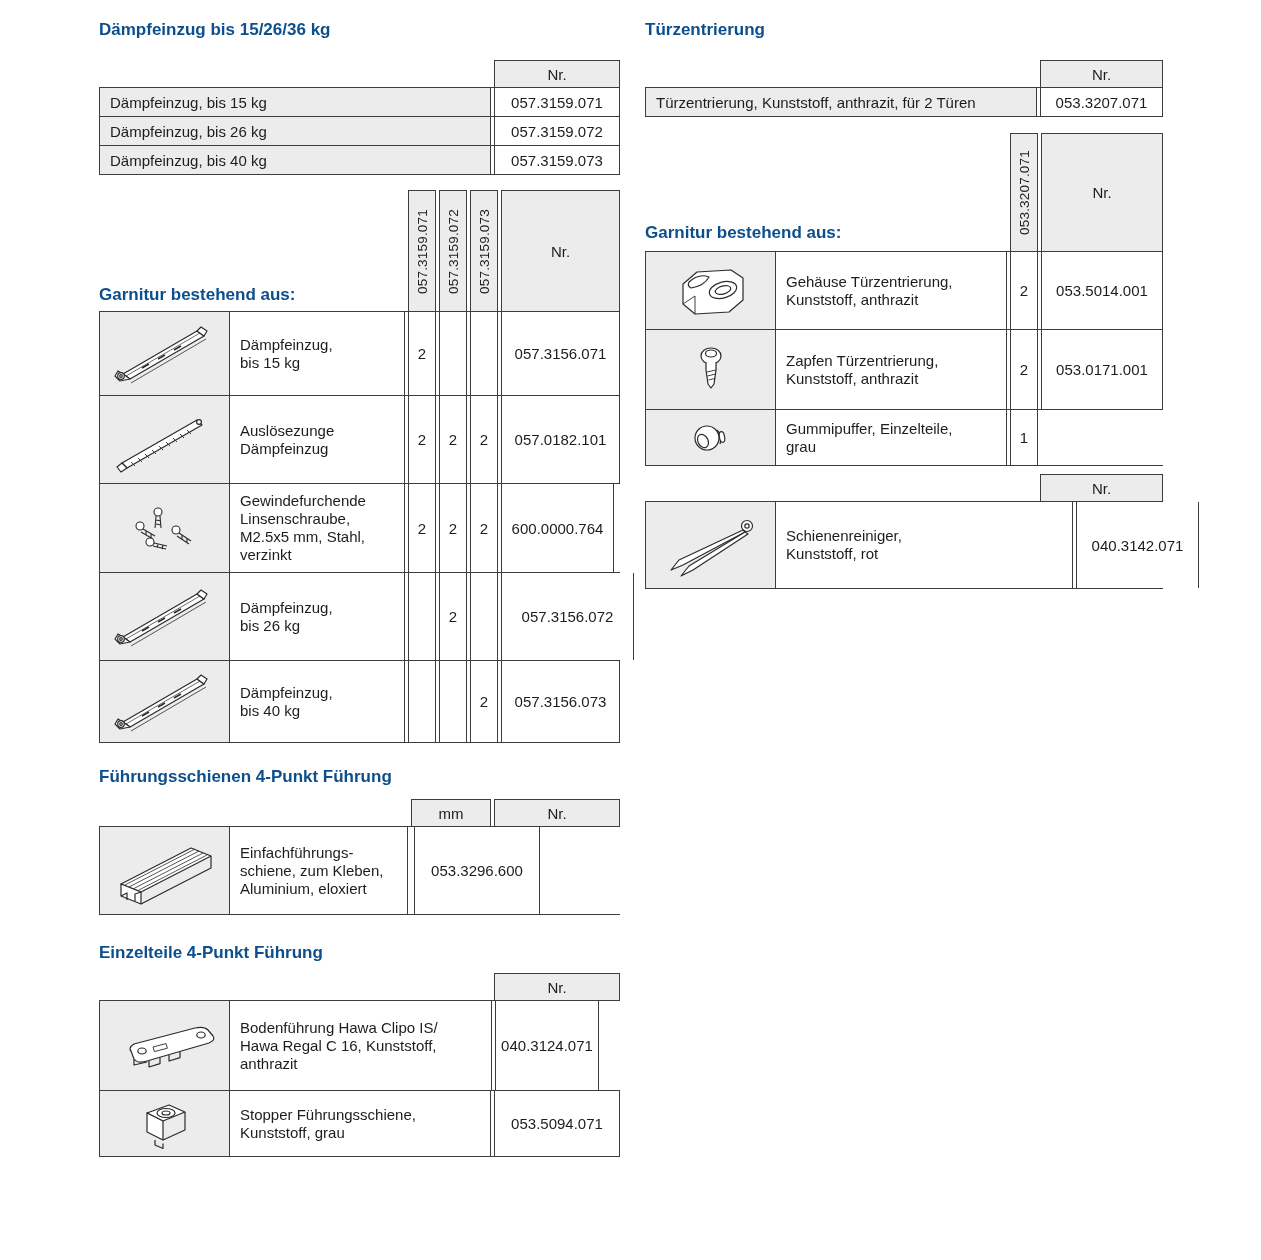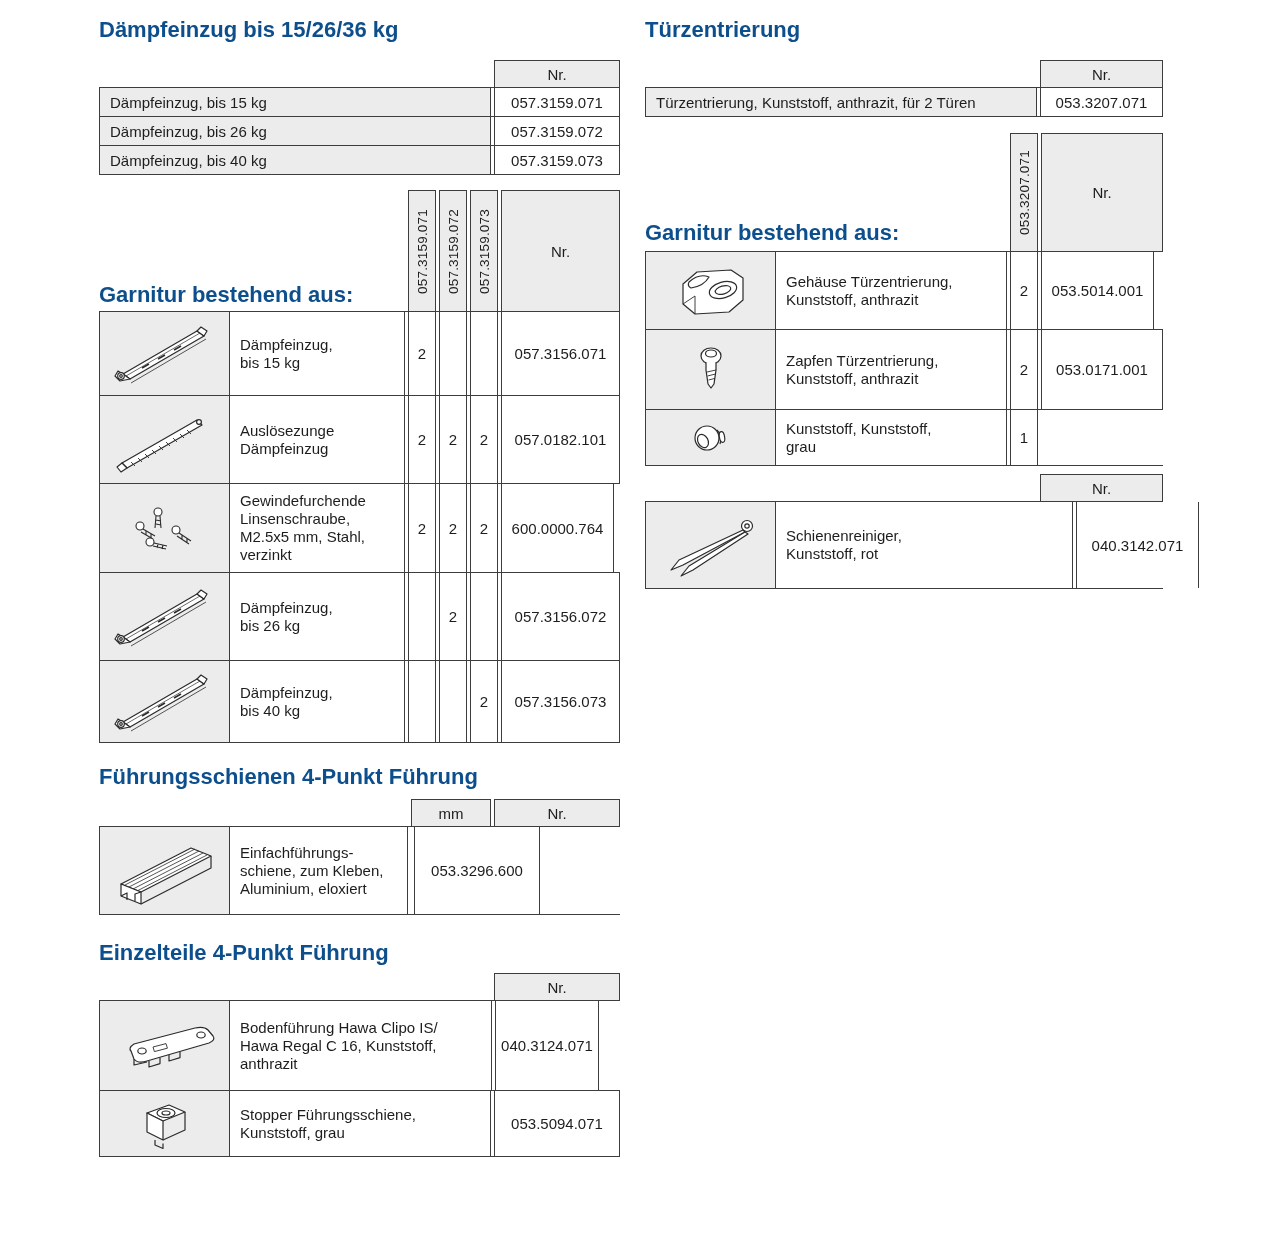--- a/index.html
+++ b/index.html
@@ -6,21 +6,21 @@
   html, body { background: #fff; }
   body {
     width: 1261px; height: 1260px; position: relative;
     font-family: "Liberation Sans", "DejaVu Sans", sans-serif;
     color: #1d1d1d; font-size: 15px;
   }
   .col { position: absolute; top: 20px; }
   .col-left  { left: 99px;  width: 521px; }
   .col-right { left: 645px; width: 518px; }
 
-  .sec-title { color: #0d4e8c; font-weight: bold; font-size: 22px; line-height: 20px; }
+  .sec-title { color: #0d4e8c; font-weight: bold; font-size: 17px; line-height: 20px; }
 
   
   .tbl { width: 100%; }
   .hdr-row { display: flex; align-items: flex-end; position: relative; }
   .hbox, .vbox {
     background: #ececec; border: 1px solid #3d3d3d; margin-bottom: -1px;
     display: flex; align-items: center; justify-content: center; flex: none;
   }
   .hbox { height: 28px; }
   .vtext {
@@ -189,21 +189,21 @@
         </div>
         <div class="c bl br desc pre" style="width:176px">Dämpfeinzug,
 bis 26 kg</div>
         <div class="gap"></div>
         <div class="c bl br qtyc" style="width:28px"></div>
         <div class="gap"></div>
         <div class="c bl br qtyc" style="width:28px">2</div>
         <div class="gap"></div>
         <div class="c bl br qtyc" style="width:28px"></div>
         <div class="gap"></div>
-        <div class="c bl br nrc" style="width:119px">057.3156.072</div>
+        <div class="c bl br nrc" style="width:133px">057.3156.072</div>
       </div>
 
       <div class="row" style="min-height:82px">
         <div class="c bl imgc" style="width:130px">
           <svg class="part-svg" width="112" height="72" viewBox="0 0 112 72">
             <g fill="#fff" stroke="#2b2b2b" stroke-width="1.2" stroke-linejoin="round">
               <path d="M14 56 L88 13 L95 18 L21 61 Z"></path>
               <path d="M17 58 L91 15" fill="none" stroke-width=".7"></path>
               <path d="M88 13 L92 9 L98 13 L95 18 Z"></path>
               <path d="M14 56 L9 53 L6 58 L11 63 L21 61 Z"></path>
@@ -351,21 +351,21 @@
               <ellipse cx="58" cy="32" rx="8" ry="4" transform="rotate(-16 58 32)"></ellipse>
               <path d="M18 46 L30 38 M30 56 L30 38" fill="none" stroke-width=".9"></path>
             </g>
           </svg>
         </div>
         <div class="c bl br desc pre" style="width:232px">Gehäuse Türzentrierung,
 Kunststoff, anthrazit</div>
         <div class="gap"></div>
         <div class="c bl br qtyc" style="width:28px">2</div>
         <div class="gap"></div>
-        <div class="c bl br nrc" style="width:113px">053.5014.001</div>
+        <div class="c bl br nrc" style="width:122px">053.5014.001</div>
       </div>
 
       <div class="row" style="min-height:80px">
         <div class="c bl imgc" style="width:130px">
           <svg class="part-svg" width="60" height="60" viewBox="0 0 60 60">
             <g fill="#fff" stroke="#2b2b2b" stroke-width="1.2" stroke-linejoin="round">
               <ellipse cx="30" cy="16" rx="10" ry="8"></ellipse>
               <ellipse cx="30" cy="13.5" rx="5.5" ry="3.5"></ellipse>
               <path d="M25 23 L25 30 L27 44 L30 48 L33 44 L35 30 L35 23"></path>
               <path d="M26 32 l9 -2 M26.5 36 l8 -2 M27.5 40 l6.5 -1.6" fill="none" stroke-width=".9"></path>
@@ -384,21 +384,21 @@
         <div class="c bl imgc" style="width:130px">
           <svg class="part-svg" width="60" height="48" viewBox="0 0 60 48">
             <g fill="#fff" stroke="#2b2b2b" stroke-width="1.2" stroke-linejoin="round">
               <circle cx="26" cy="24" r="12"></circle>
               <ellipse cx="22" cy="27" rx="5" ry="7" transform="rotate(-28 22 27)"></ellipse>
               <path d="M36 16 q6 6 3 14" fill="none"></path>
               <ellipse cx="41" cy="23" rx="2.6" ry="5.4" transform="rotate(-10 41 23)"></ellipse>
             </g>
           </svg>
         </div>
-        <div class="c bl br desc pre" style="width:232px">Kunststoff, Kunststoff,
+        <div class="c bl br desc pre" style="width:232px">Gummipuffer, Einzelteile,
 grau</div>
         <div class="gap"></div>
         <div class="c bl br qtyc" style="width:28px">1</div>
         <div class="gap"></div>
       </div>
 
     </div>
   </div>
 
 

